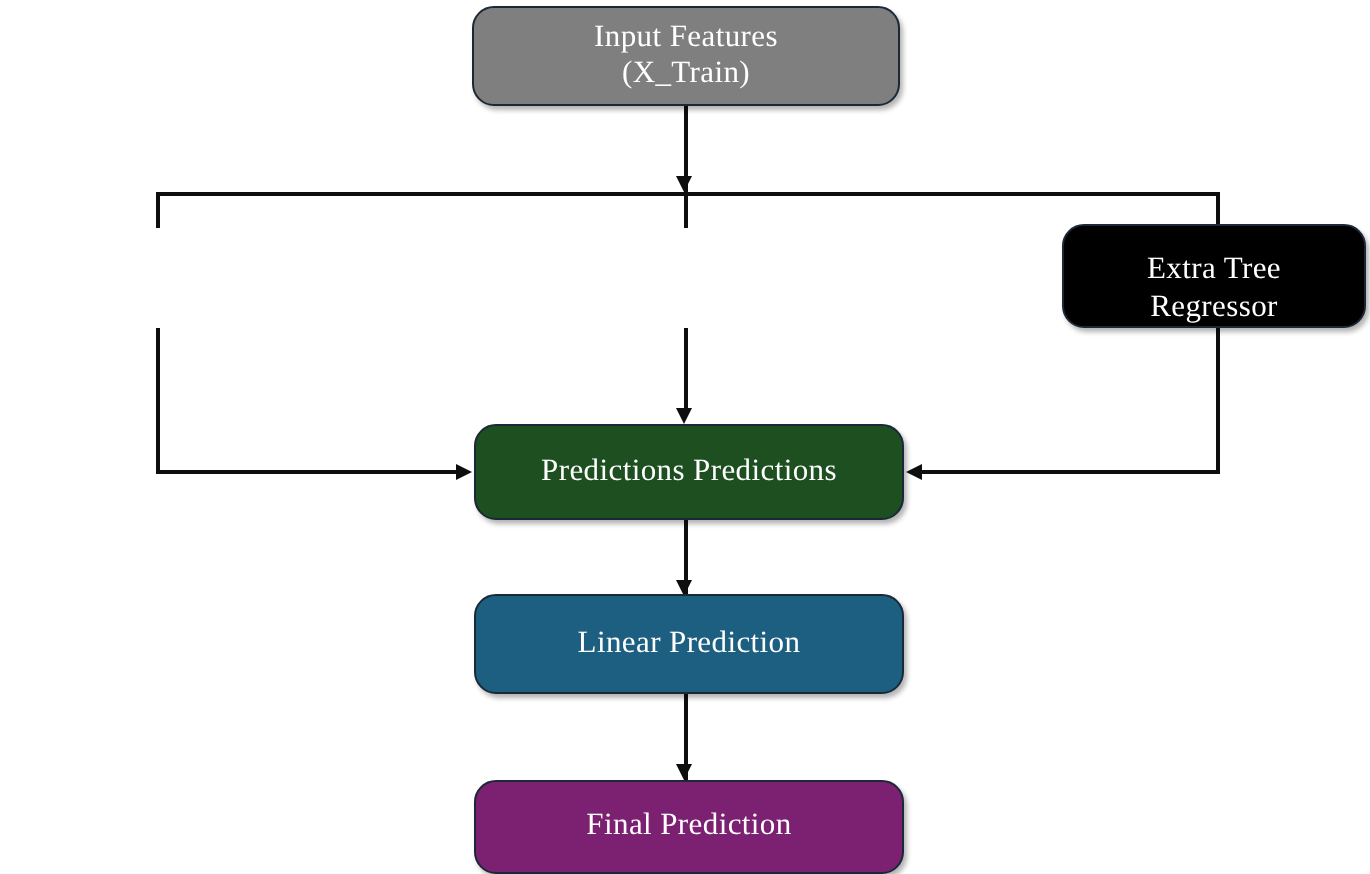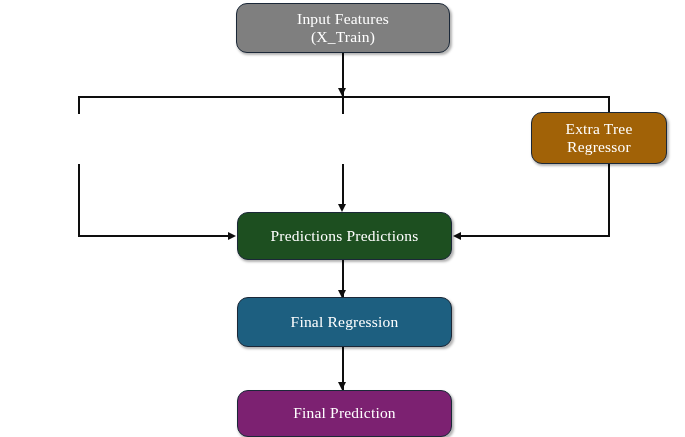--- a/index.html
+++ b/index.html
@@ -100,30 +100,30 @@
   <div class="seg v" style="left:342px; top:347px; height:43px;"></div>
   <div class="arrow down" style="left:337.5px; top:382px;"></div>
 
   <div class="node" style="left:236px; top:3px; width:214px; height:50px; background:#7f7f7f;">
     <span class="lbl">Input Features
 (X_Train)</span>
   </div>
 
 
 
-  <div class="node" style="left:531px; top:112px; width:136px; height:52px; background:#a16207;">
+  <div class="node" style="left:531px; top:112px; width:152px; height:52px; background:#000000;align-items:flex-end;">
     <span class="lbl">Extra Tree
 Regressor</span>
   </div>
 
   <div class="node" style="left:237px; top:212px; width:215px; height:48px; background:#1d4f20;">
     <span class="lbl">Predictions Predictions</span>
   </div>
 
   <div class="node" style="left:237px; top:297px; width:215px; height:50px; background:#1d5f80;">
-    <span class="lbl">Final Regression</span>
+    <span class="lbl">Linear Prediction</span>
   </div>
 
   <div class="node" style="left:237px; top:390px; width:215px; height:47px; background:#7c2171;">
     <span class="lbl">Final Prediction</span>
   </div>
 
 </div>
 
 </body></html>

